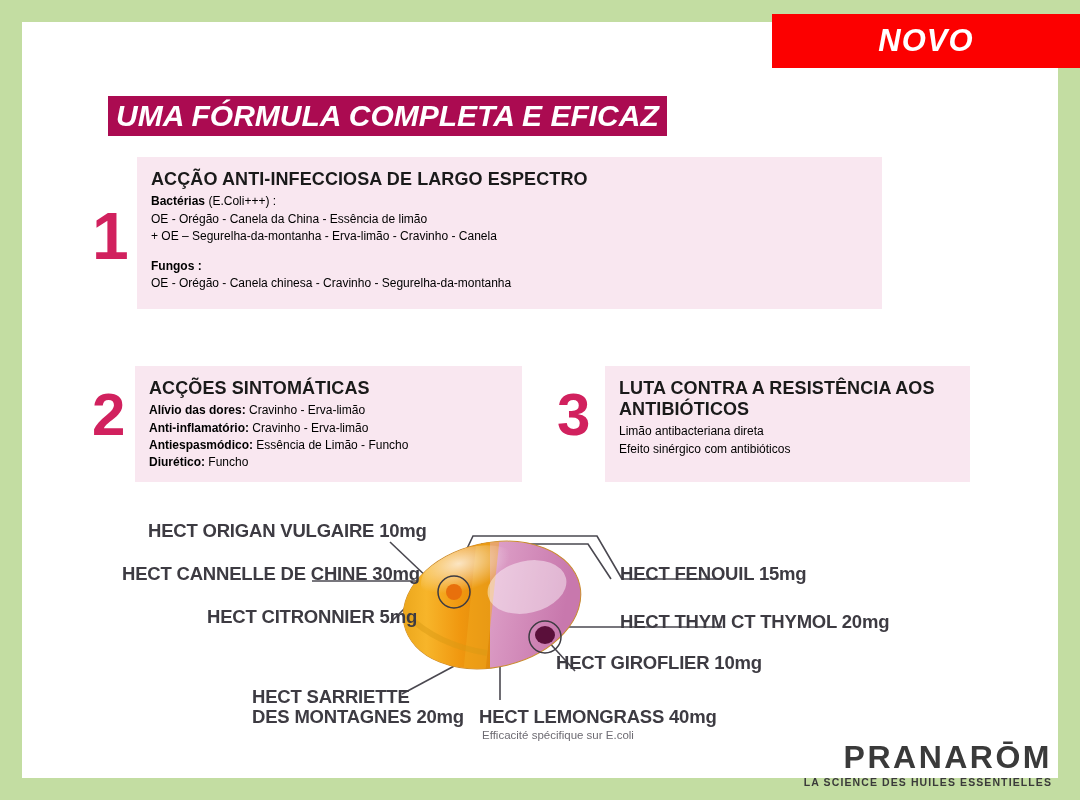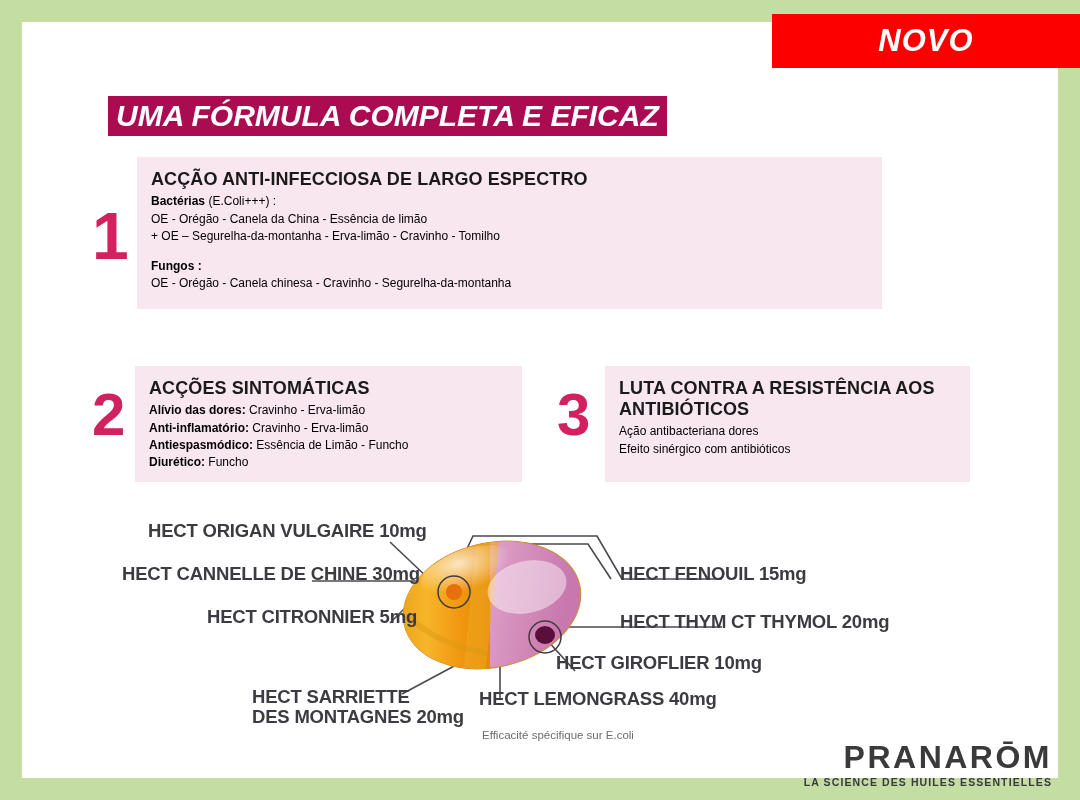--- a/index.html
+++ b/index.html
@@ -136,21 +136,21 @@
 <div class="title-band">
   <span class="title-text">UMA FÓRMULA COMPLETA E EFICAZ</span>
 </div>
 
 <div class="num num-1">1</div>
 <div class="pink-block" id="block1">
   <div class="block-inner">
     <div class="bhead">ACÇÃO ANTI-INFECCIOSA DE LARGO ESPECTRO</div>
     <div class="bline"><b>Bactérias</b><span> (E.Coli+++) :</span></div>
     <div class="bline"><b></b><span>OE - Orégão - Canela da China - Essência de limão</span></div>
-    <div class="bline"><b></b><span>+ OE – Segurelha-da-montanha - Erva-limão - Cravinho - Tomilho</span></div>
+    <div class="bline"><b></b><span>+ OE – Segurelha-da-montanha - Erva-limão - Cravinho - Canela</span></div>
     <div class="spacer"></div>
     <div class="bline"><b>Fungos :</b><span></span></div>
     <div class="bline"><b></b><span> OE - Orégão - Canela chinesa - Cravinho - Segurelha-da-montanha</span></div>
   </div>
 </div>
 
 <div class="num num-2">2</div>
 <div class="pink-block" id="block2">
   <div class="block-inner">
     <div class="bhead">ACÇÕES SINTOMÁTICAS</div>
@@ -158,21 +158,21 @@
     <div class="bline"><b>Anti-inflamatório:</b><span> Cravinho - Erva-limão</span></div>
     <div class="bline"><b>Antiespasmódico:</b><span> Essência de Limão - Funcho</span></div>
     <div class="bline"><b>Diurético:</b><span> Funcho</span></div>
   </div>
 </div>
 
 <div class="num num-3">3</div>
 <div class="pink-block" id="block3">
   <div class="block-inner">
     <div class="bhead" style="max-width:345px;white-space:normal;">LUTA CONTRA A RESISTÊNCIA AOS ANTIBIÓTICOS</div>
-    <div class="bline"><span>Ação antibacteriana dores</span></div>
+    <div class="bline"><span>Limão antibacteriana direta</span></div>
     <div class="bline"><span>Efeito sinérgico com antibióticos</span></div>
   </div>
 </div>
 
 <div class="diagram">
 
   <svg width="1036" height="260" viewBox="0 0 1036 260" style="position:absolute;left:0;top:0;">
     <defs>
       <linearGradient id="gOrange" x1="0" y1="0" x2="1" y2="0">
         <stop offset="0%" stop-color="#e6a016"></stop>
@@ -239,21 +239,21 @@
   <div class="dlabel" style="left:100px;top:68px;">HECT CANNELLE DE CHINE 30mg</div>
   <div class="dlabel" style="left:185px;top:111px;">HECT CITRONNIER 5mg</div>
 
   <div class="dlabel" style="left:598px;top:68px;">HECT FENOUIL 15mg</div>
   <div class="dlabel" style="left:598px;top:116px;">HECT THYM CT THYMOL 20mg</div>
   <div class="dlabel" style="left:534px;top:157px;">HECT GIROFLIER 10mg</div>
 
   <div class="dlabel" style="left:230px;top:191px;">HECT SARRIETTE</div>
   <div class="dlabel" style="left:230px;top:211px;">DES MONTAGNES 20mg</div>
 
-  <div class="dlabel" style="left:457px;top:193px;">HECT LEMONGRASS 40mg</div>
+  <div class="dlabel" style="left:457px;top:211px;">HECT LEMONGRASS 40mg</div>
   <div class="dsub" style="left:460px;top:234px;">Efficacité spécifique sur E.coli</div>
 </div>
 
 <div class="logo">
   <div class="brand">
     <span>PRANARŌM</span>
   </div>
   <div class="tagline">LA SCIENCE DES HUILES ESSENTIELLES</div>
 </div>
 

